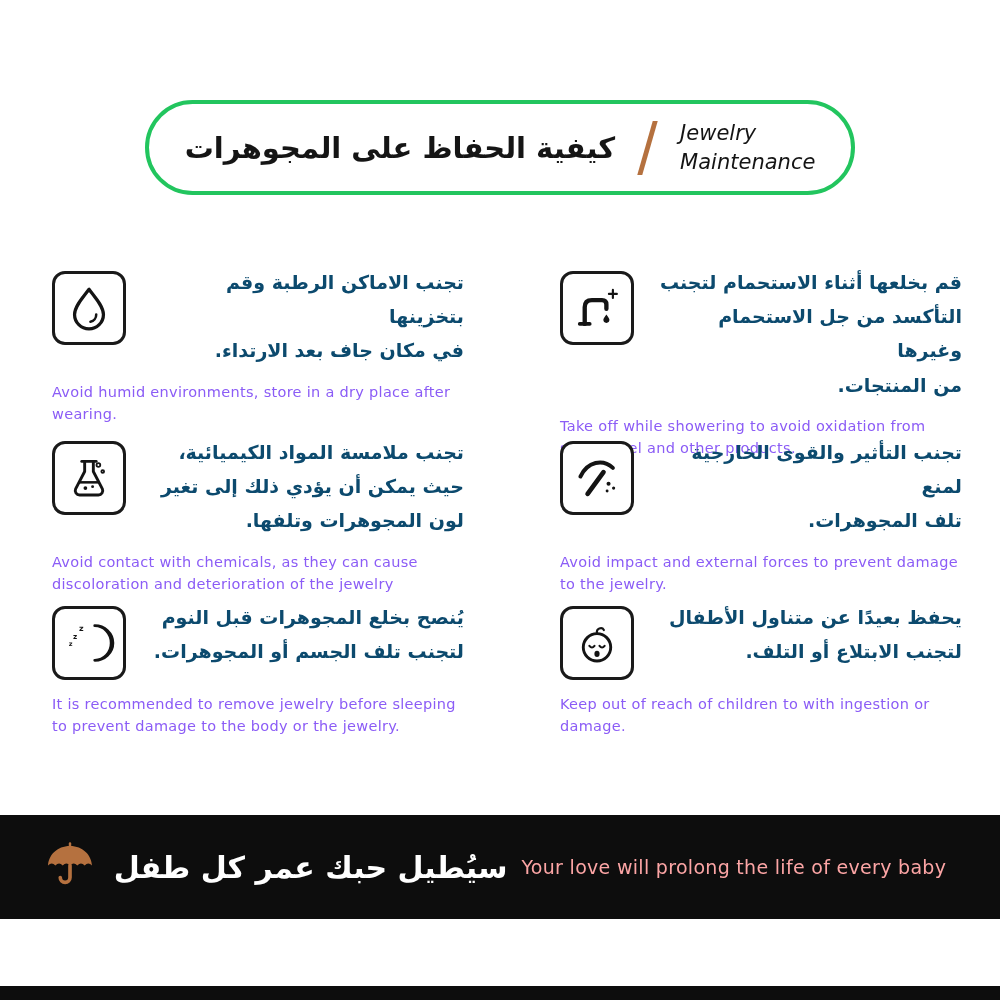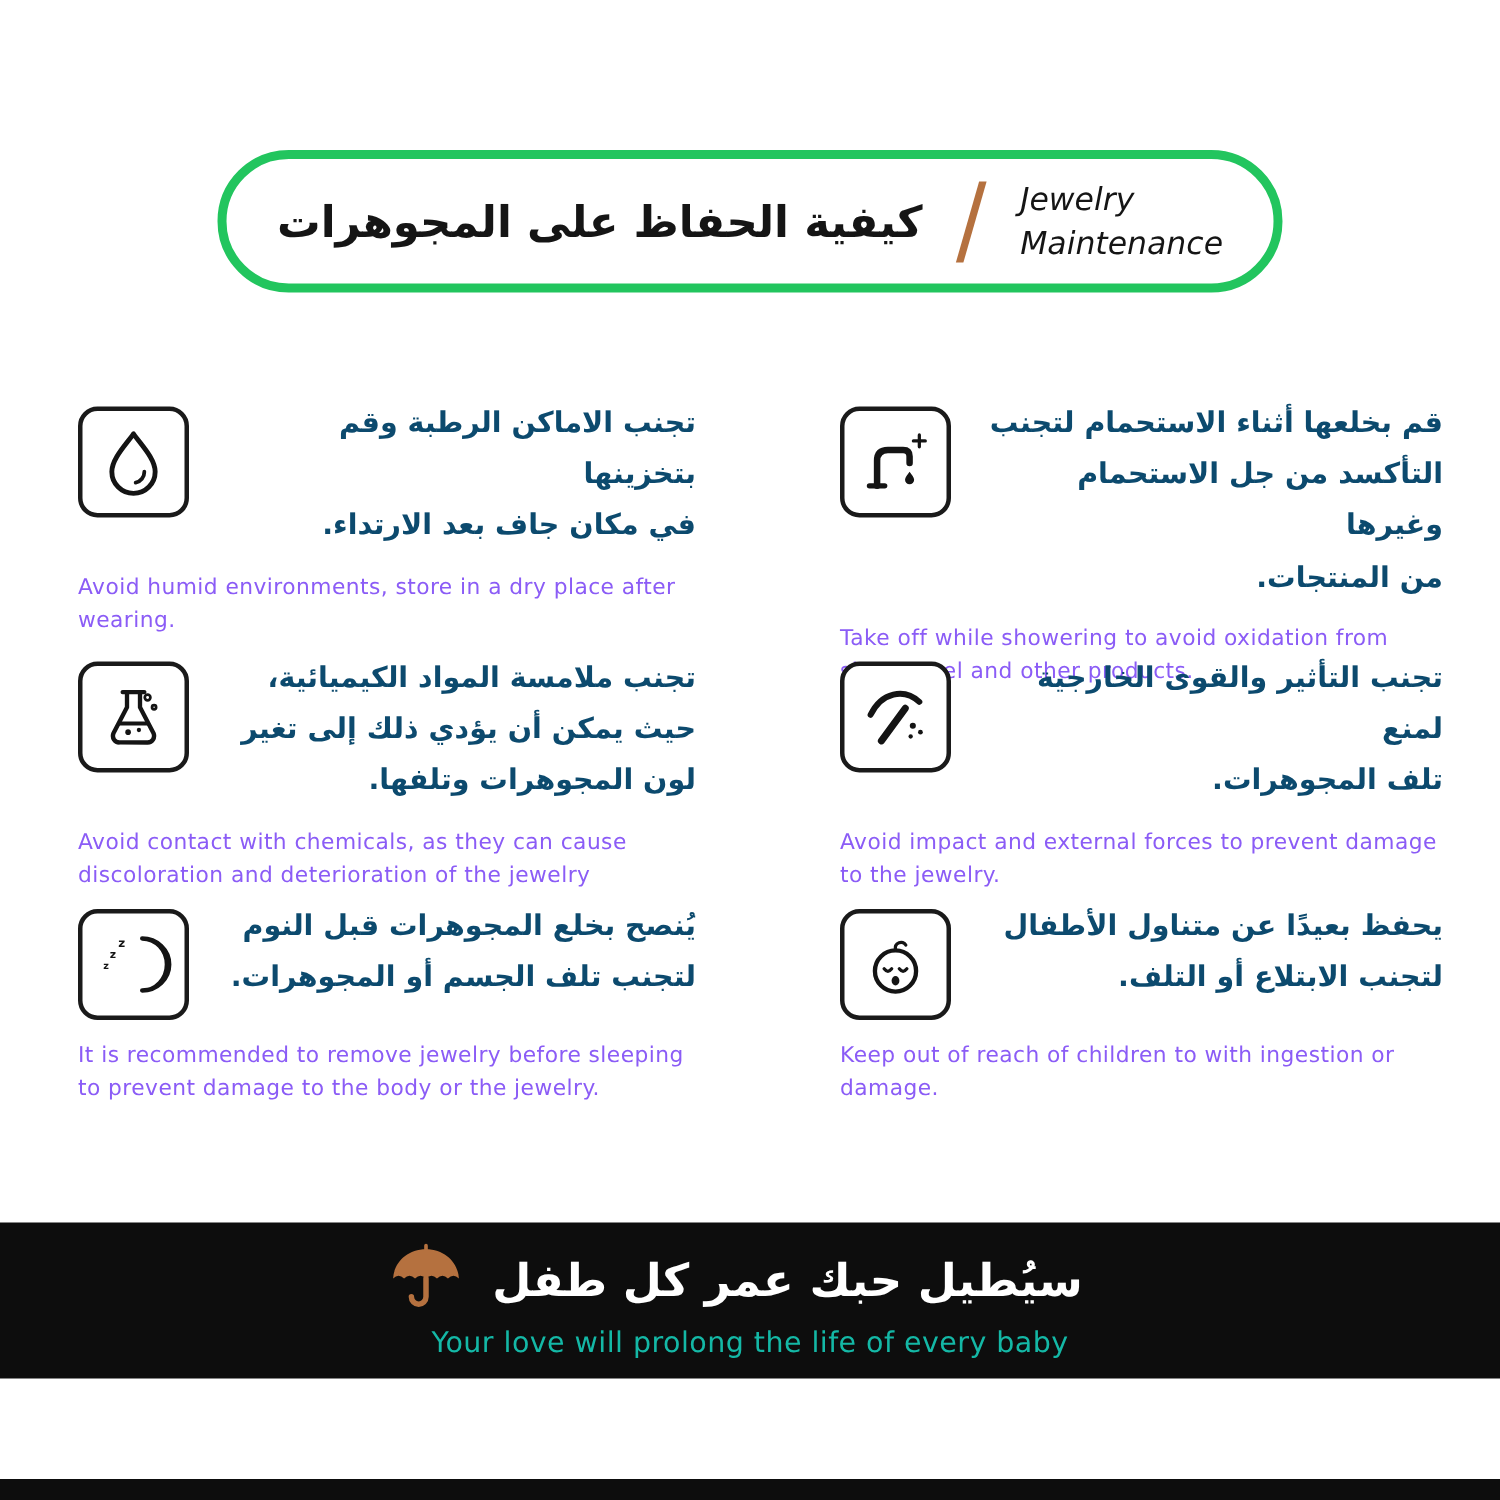--- a/index.html
+++ b/index.html
@@ -2,21 +2,21 @@
 <html lang="ar"><head>
 <meta charset="utf-8">
 <style>
   * { margin:0; padding:0; box-sizing:border-box; }
   html,body { width:1000px; height:1000px; background:#fff; font-family:"DejaVu Sans", sans-serif; }
   .page { position:relative; width:1000px; height:1000px; background:#ffffff; overflow:hidden; }
 
   
   .header-capsule {
     position:absolute; left:145px; top:100px; width:710px; height:95px;
-    border:6px solid #22c55e; border-radius:48px; background:#fff;
+    border:4px solid #22c55e; border-radius:48px; background:#fff;
     display:flex; align-items:center; justify-content:center; gap:20px;
   }
   .header-ar { font-size:29px; font-weight:bold; color:#151515; direction:rtl; }
   .header-slash { width:5px; height:54px; background:#b5713f; transform:skewX(-16deg); margin:0 10px; }
   .header-en { font-style:italic; font-weight:normal; font-size:21px; color:#151515; line-height:1.35; white-space:pre-line; }
 
   
   .tip { position:absolute; }
   .tip-col-left  { left:52px;  width:412px; }
   .tip-col-right { left:560px; width:402px; }
@@ -32,25 +32,25 @@
     flex:1; direction:rtl; text-align:right; color:#0c4a6e;
     font-size:19px; font-weight:600; line-height:1.8; white-space:pre-line;
   }
   .en-text {
     margin-top:13px; color:#8b5cf6; font-size:14.5px; line-height:1.55; letter-spacing:0.3px;
   }
 
   
   .footer {
     position:absolute; left:0; top:815px; width:1000px; height:104px; background:#0d0d0d;
-    display:flex; flex-direction:column; align-items:center; justify-content:center; gap:4px;
+    display:flex; flex-direction:row; align-items:center; justify-content:center; gap:4px;
   }
   .footer-top { display:flex; align-items:center; gap:18px; transform:translateX(-10px); }
   .footer-ar { color:#ffffff; font-size:30px; font-weight:bold; direction:rtl; }
-  .footer-en { color:#14b8a6; font-size:19px; letter-spacing:0.3px; }
+  .footer-en { color:#fca5a5; font-size:19px; letter-spacing:0.3px; }
   .bottom-strip { position:absolute; left:0; top:986px; width:1000px; height:14px; background:#0d0d0d; }
 
   svg { display:block; }
 </style>
 </head>
 <body>
 
 <div class="page">
 
   <div class="header-capsule">

